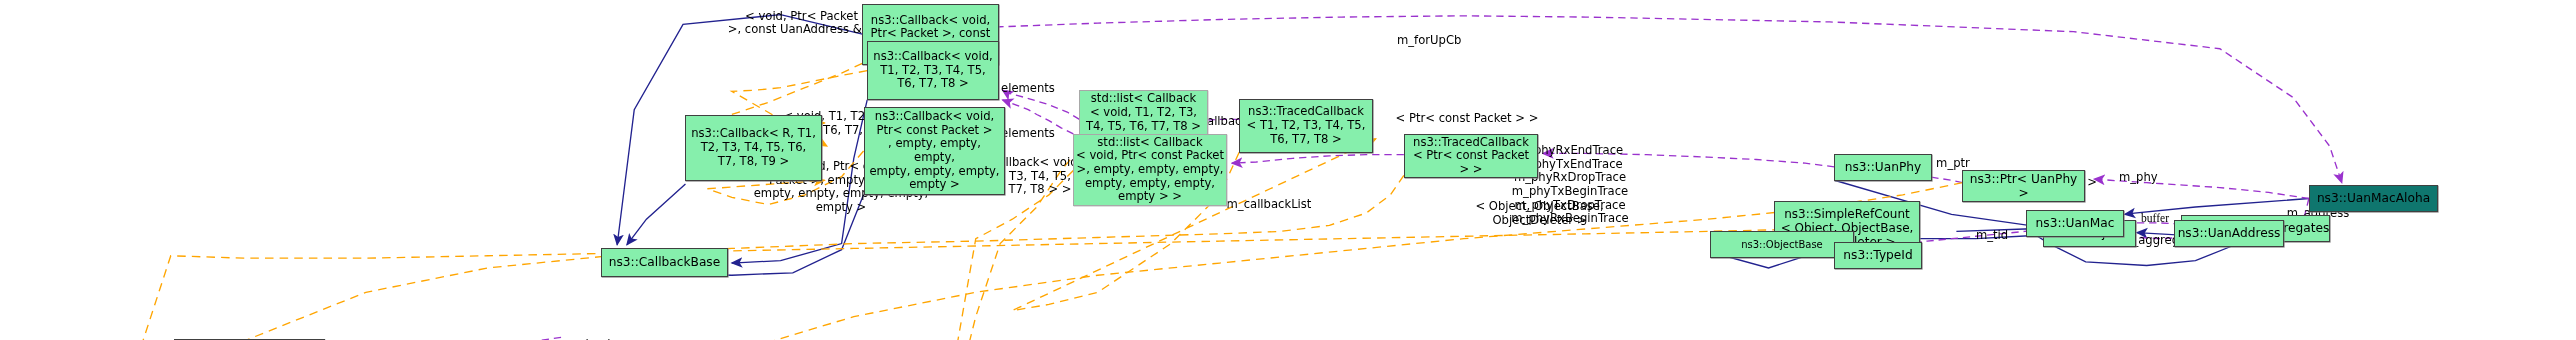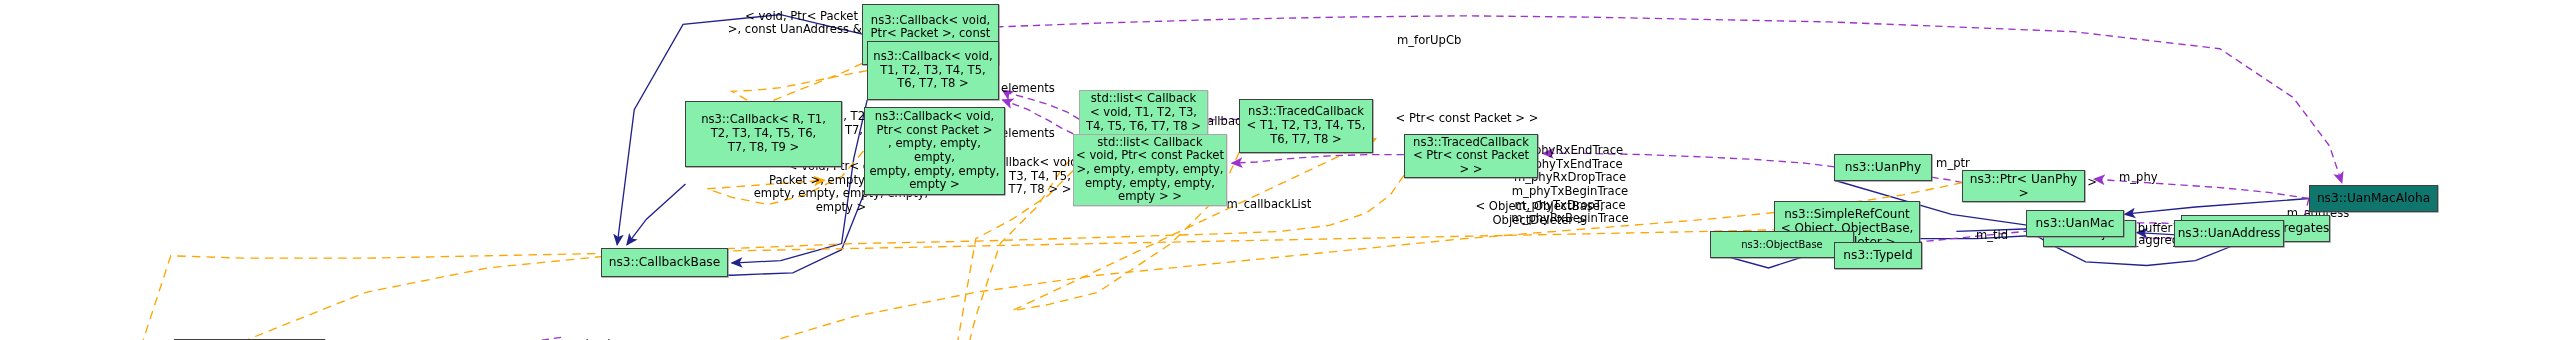--- a/index.html
+++ b/index.html
@@ -108,21 +108,21 @@
       <path d="M1151,144 L1140,160 L1120,175 L1090,185 L1050,190 L1000,192 L900,195 L800,198 L700,200 L600,204 L500,210 L400,220 L300,240 L200,280 L140,340 L110,380 L78,398"></path>
       <path d="M1609,150 L1560,160 L1480,172 L1400,180 L1300,188 L1200,196 L1100,206 L1000,216 L900,226 L800,240 L700,260 L600,290 L500,320 L400,350 L300,380 L200,398 L140,404 L78,400"></path>
       <path d="M1484,188 L1400,190 L1300,192 L1200,194 L1100,196 L1000,198 L900,200 L800,202 L700,204 L600,206 L500,208 L400,210 L300,212 L200,212 L140,210 L78,400"></path>
     </g>
   </svg>
 
   <div id="node-layer">
       <div class="node solid" style="left: 174px; top: 339px; width: 151px; min-height: 46px; font-size: 12.2px;">ns3::SimpleRefCount
 &lt; CallbackImplBase &gt;</div>
       <div class="node solid" style="left: 601px; top: 248px; width: 127px; min-height: 29px; font-size: 12.2px;">ns3::CallbackBase</div>
-      <div class="node solid" style="left: 685px; top: 101px; width: 157px; min-height: 66px; font-size: 11.6px;">ns3::Callback&lt; R, T1,
+      <div class="node solid" style="left: 685px; top: 115px; width: 137px; min-height: 66px; font-size: 11.6px;">ns3::Callback&lt; R, T1,
 T2, T3, T4, T5, T6,
 T7, T8, T9 &gt;</div>
       <div class="node solid" style="left: 862px; top: 3.7px; width: 137px; min-height: 61px; font-size: 11.6px;">ns3::Callback&lt; void,
 Ptr&lt; Packet &gt;, const
 UanAddress &amp; &gt;</div>
       <div class="node solid" style="left: 867px; top: 41px; width: 132px; min-height: 59px; font-size: 11.6px;">ns3::Callback&lt; void,
 T1, T2, T3, T4, T5,
 T6, T7, T8 &gt;</div>
       <div class="node solid" style="left: 864px; top: 107px; width: 141px; min-height: 88px; font-size: 11.6px;">ns3::Callback&lt; void,
 Ptr&lt; const Packet &gt;
@@ -179,19 +179,19 @@
 m_phyTxBeginTrace
 m_phyTxDropTrace
 m_phyRxBeginTrace</div>
       <div class="edgelabel" style="left: 2019px; top: 176px; width: 85px; text-align: center; font-size: 11.6px;">&lt; UanPhy &gt;</div>
       <div class="edgelabel" style="left: 1454px; top: 200px; width: 171px; text-align: center; font-size: 11.6px;">&lt; Object, ObjectBase,
 ObjectDeleter &gt;</div>
       <div class="edgelabel" style="left: 1925px; top: 157px; width: 56px; text-align: center; font-size: 11.6px;">m_ptr</div>
       <div class="edgelabel" style="left: 2119px; top: 171px; width: 59px; text-align: left; font-size: 11.6px;">m_phy</div>
       <div class="edgelabel" style="left: 2274px; top: 207px; width: 88px; text-align: center; font-size: 11.6px;">m_address</div>
       <div class="edgelabel" style="left: 1965px; top: 229px; width: 54px; text-align: center; font-size: 11.6px;">m_tid</div>
-      <div class="edgelabel" style="left: 2127px; top: 222px; width: 56px; text-align: center; font-size: 11.6px;">buffer</div>
+      <div class="edgelabel" style="left: 2127px; top: 212px; width: 56px; text-align: center; font-size: 11.6px; font-family: Liberation Serif, serif;">buffer</div>
       <div class="edgelabel" style="left: 2110px; top: 234px; width: 105px; text-align: center; font-size: 11.6px;">m_aggregates</div>
       <div class="edgelabel" style="left: 1397px; top: 34px; width: 93px; text-align: left; font-size: 11.6px;">m_forUpCb</div>
     </div>
 
 </div>
 
 
 </body></html>

